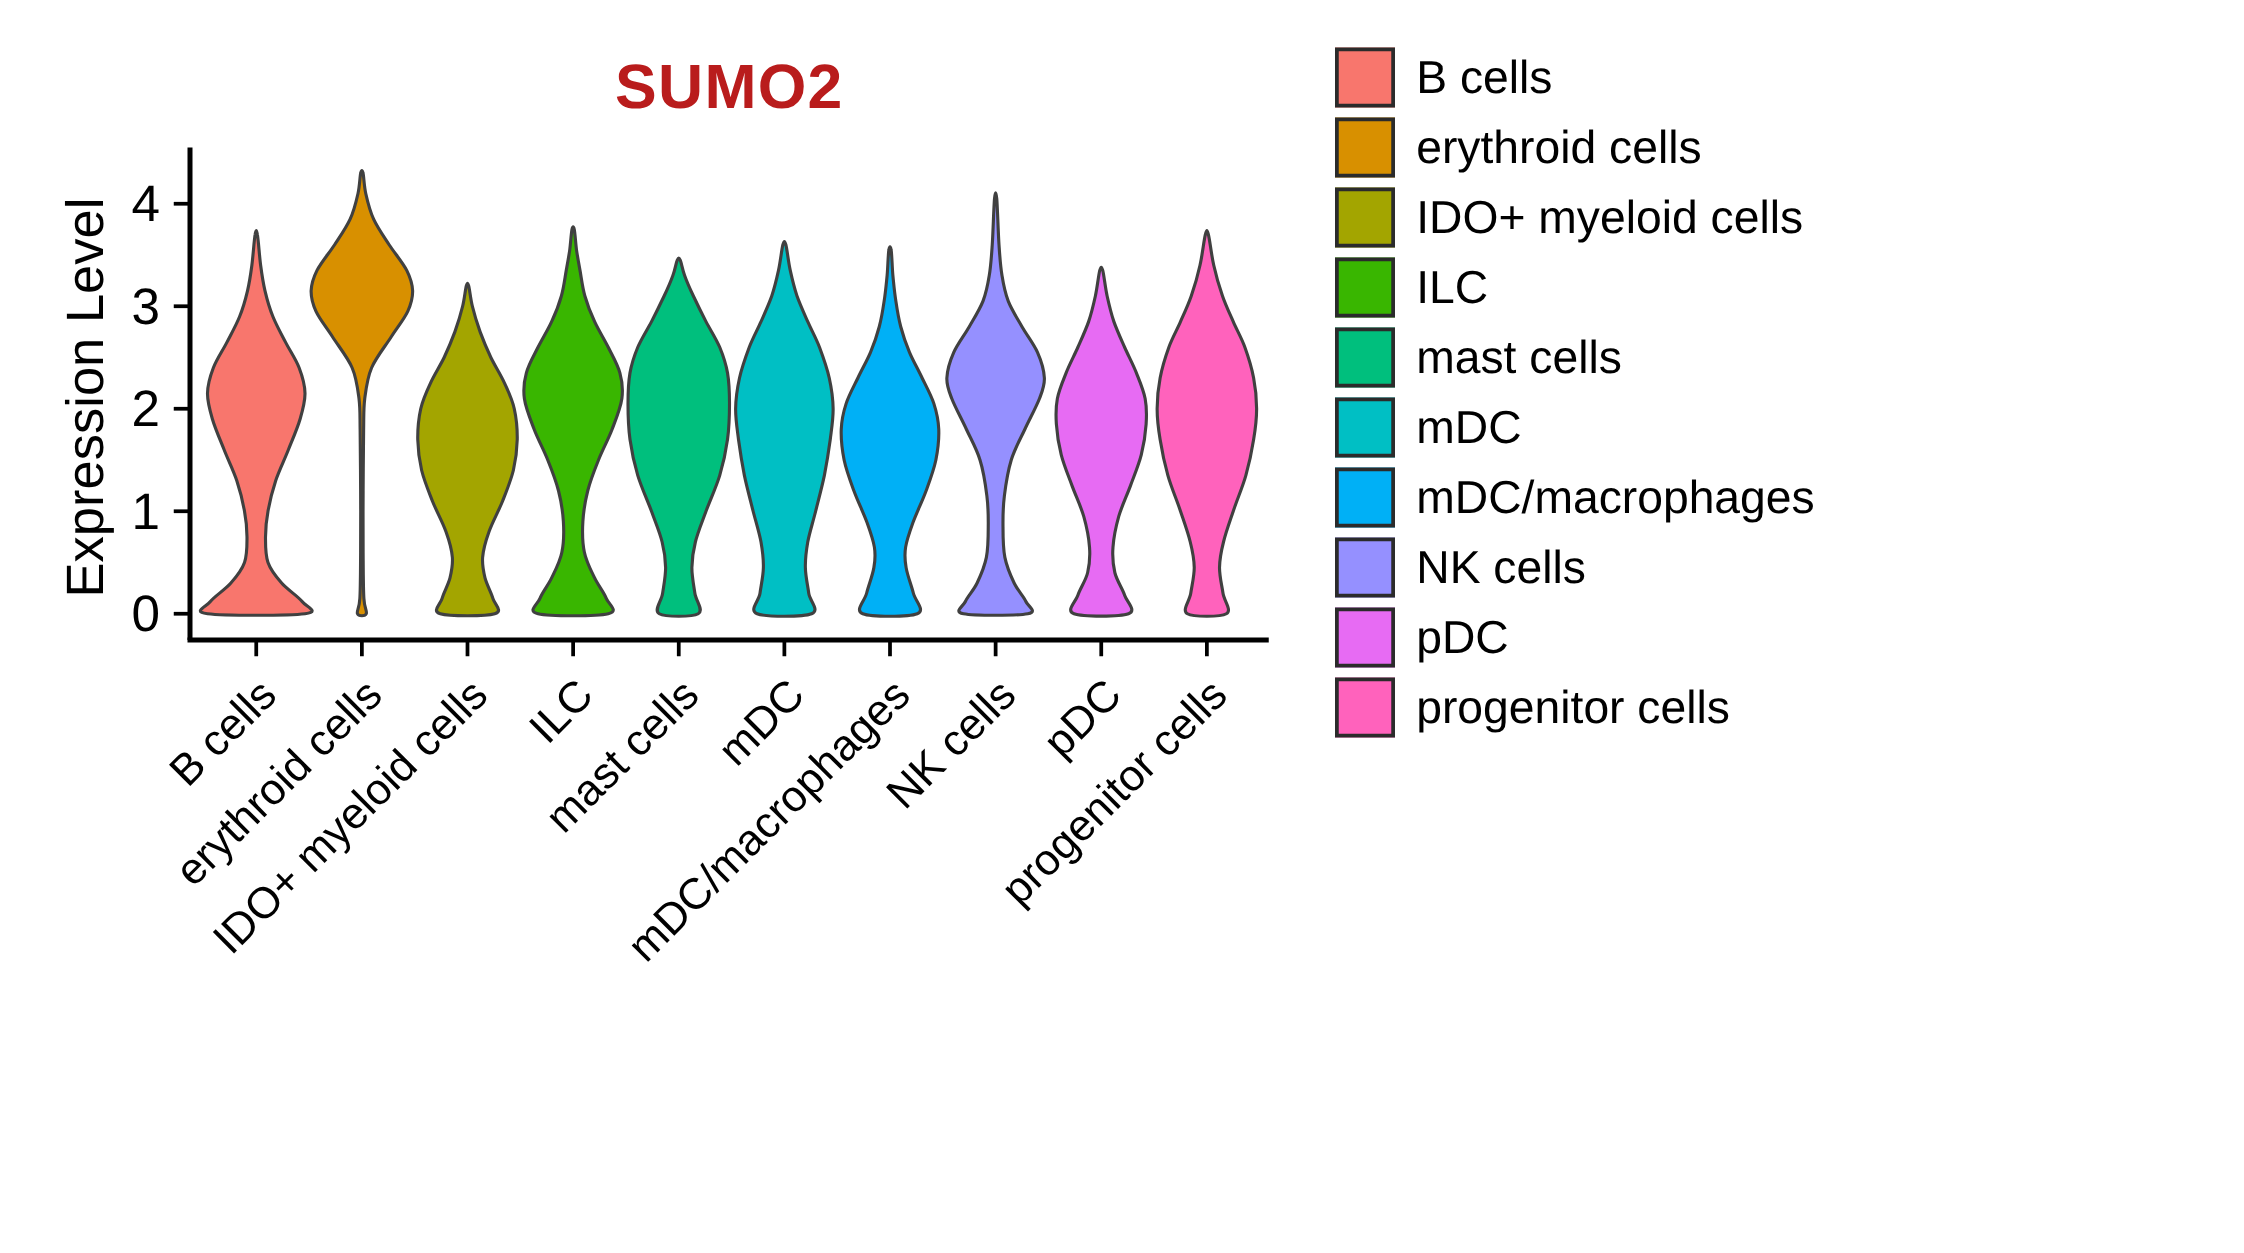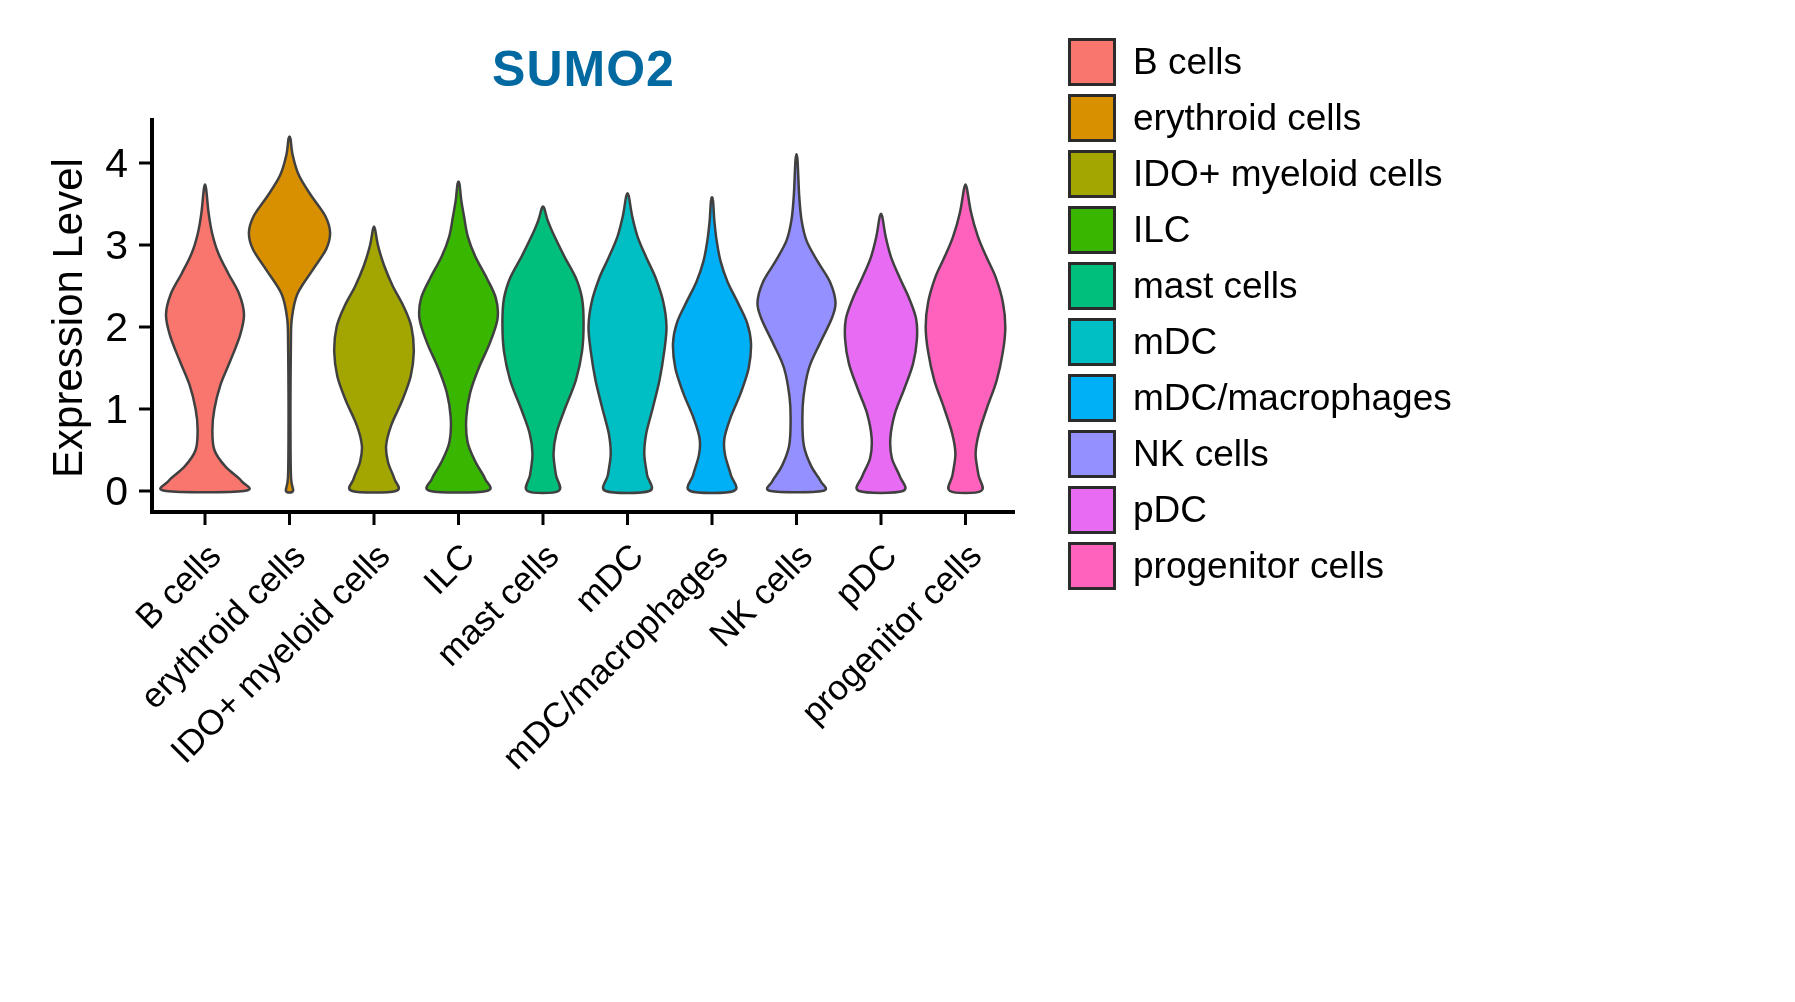--- a/index.html
+++ b/index.html
@@ -8,21 +8,21 @@
     width:1795px;height:1002px;
     background:#ffffff;
     font-family:"Liberation Sans", sans-serif;
     overflow:hidden;
   }
   #plot-svg{position:absolute;left:0;top:0;}
   .chart-title{
     position:absolute;
     left:152px;top:40px;width:863px;
     text-align:center;
-    font-size:50px;font-weight:bold;color:#0369a1;
+    font-size:50px;font-weight:bold;color:#b91c1c;
     letter-spacing:1px;
   }
   .y-axis-label{
     position:absolute;
     left:68px;top:318px;
     transform:translate(-50%,-50%) rotate(-90deg);
     white-space:nowrap;
     font-size:42px;color:#000;
   }
   #legend{

